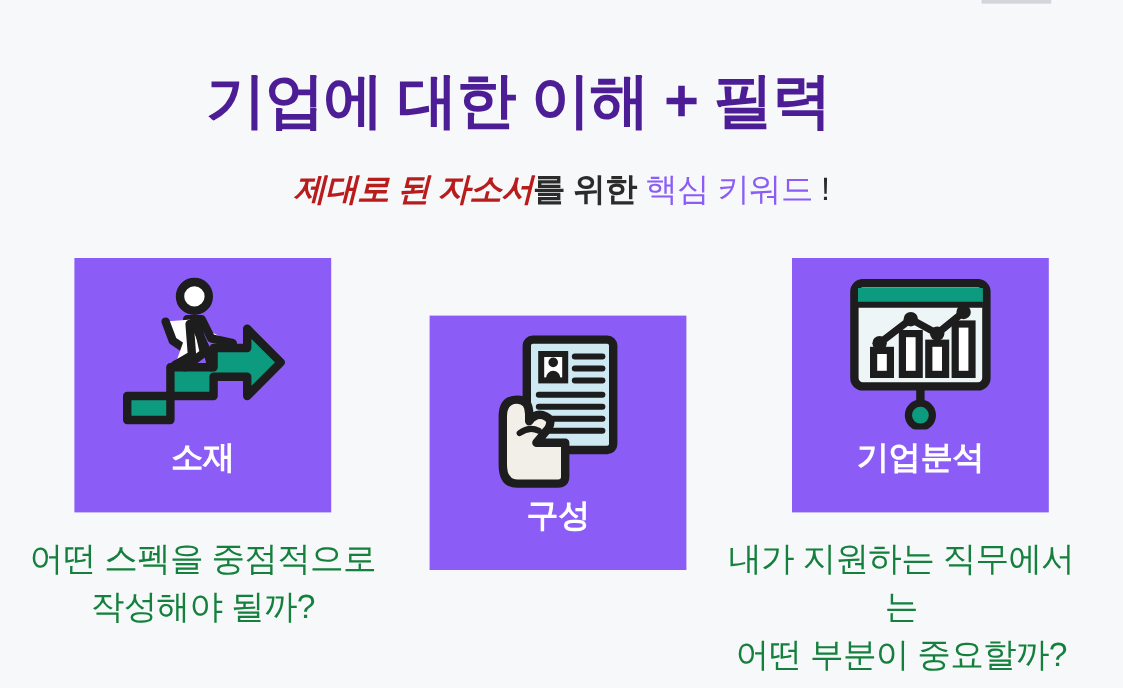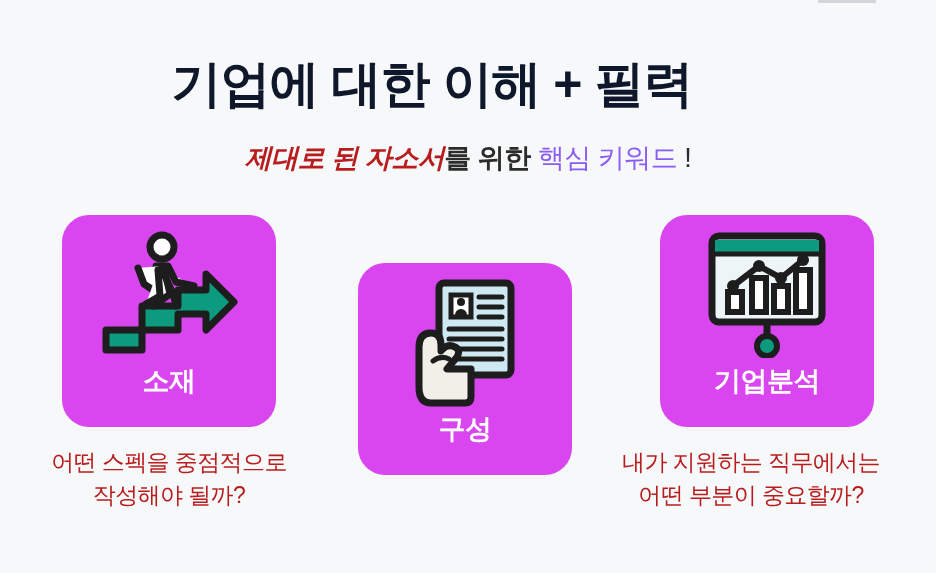--- a/index.html
+++ b/index.html
@@ -23,21 +23,21 @@
     background: #d2d5da;
   }
   .headline {
     position: absolute;
     left: 0;
     top: 57px;
     width: 864px;
     text-align: center;
     font-size: 50px;
     font-weight: bold;
-    color: #0f172a;
+    color: #4c1d95;
     letter-spacing: -1px;
     line-height: 1.1;
     white-space: nowrap;
   }
   .subhead {
     position: absolute;
     left: 0;
     top: 140px;
     width: 936px;
     text-align: center;
@@ -69,23 +69,22 @@
     left: 0;
     top: 215px;
     width: 936px;
     height: 215px;
   }
   .card {
     position: absolute;
     top: 0;
     width: 214px;
     height: 212px;
-    background: #d946ef;
+    background: #8b5cf6;
     box-sizing: border-box;
-    border-radius: 27px;
   }
   .card.c1 { left: 62px; }
   .card.c2 { left: 358px; margin-top: 48px; }
   .card.c3 { left: 644px; margin-left: 16px; }
 
   .card-icon {
     position: absolute;
     left: 0;
     top: 14px;
     width: 214px;
@@ -111,22 +110,22 @@
     left: 0;
     top: 446px;
     width: 936px;
     height: 90px;
   }
   .caption {
     position: absolute;
     top: 0;
     width: 300px;
     text-align: center;
-    font-size: 23px;
-    color: #b91c1c;
+    font-size: 28px;
+    color: #15803d;
     line-height: 1.42;
     letter-spacing: -0.6px;
   }
   .caption.p1 { left: 19px; }
   .caption.p2 { left: 315px; top: 26px; }
   .caption.p3 { left: 601px; }
   .caption .line { display: block; }
 </style>
 </head>
 <body>

